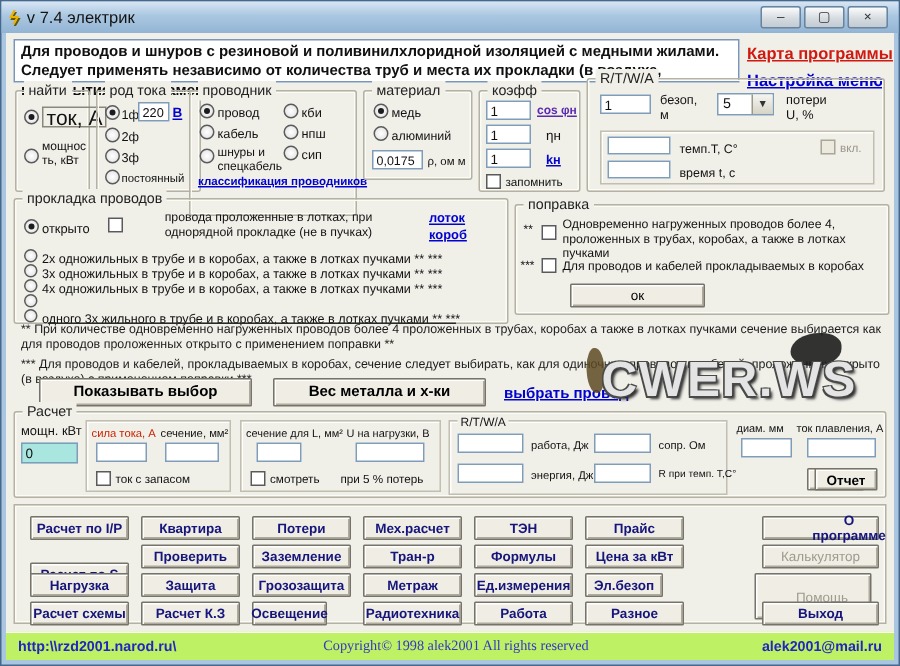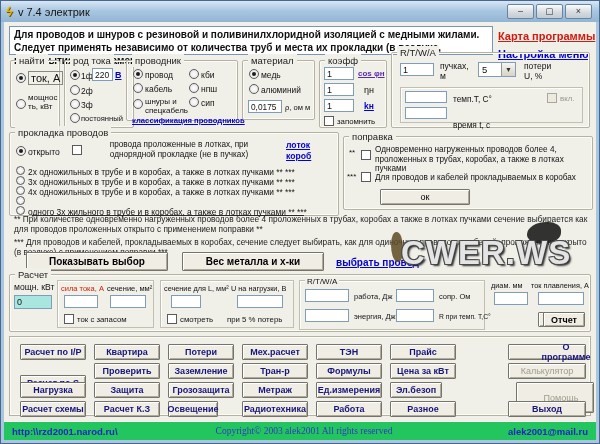--- a/index.html
+++ b/index.html
@@ -32,21 +32,21 @@
     box-shadow:inset 1px 1px 0 #ffffff,inset -1px -1px 0 #aeab9d;
     font-weight:bold;text-align:center;color:#000;cursor:pointer;display:flex;align-items:center;justify-content:center;}
   .gbtn{font-size:9px;color:#15157b;}
   .dis{color:#9e9b8e !important;font-weight:normal !important;}
   .sel{position:absolute;width:38px;height:15px;border:1px solid #7f9db9;background:#fff;font-size:9.5px;}
   .sel .sv{position:absolute;left:3px;top:1px;color:#111;}
   .sel .sa{position:absolute;right:0;top:0;width:14px;height:13px;background:linear-gradient(#f6f5f1,#d6d3c6);border-left:1px solid #9a9a8c;font-size:7px;text-align:center;line-height:13px;color:#333;cursor:pointer;}
   .notice{position:absolute;left:5px;top:4px;width:484px;height:29px;background:#ffffff;border:1px solid #7a96b6;
     font-size:10px;font-weight:bold;color:#101010;line-height:13px;padding:1px 4px;}
   .inner{position:absolute;border:1px solid #c2bfb1;box-shadow:inset 1px 1px 0 #fff;}
-  .sb{position:absolute;left:0;top:399px;width:592px;height:19px;background:#22c55e;border-top:1px solid #fbfaf5;}
+  .sb{position:absolute;left:0;top:399px;width:592px;height:19px;background:#bef264;border-top:1px solid #fbfaf5;}
   .sb .l{position:absolute;left:8px;top:4px;font-size:9.5px;font-weight:bold;color:#2424c0;}
   .sb .c{position:absolute;left:170px;top:4px;width:260px;text-align:center;font-size:9.5px;color:#3636c4;font-family:"Liberation Serif",serif;}
   .sb .r{position:absolute;right:8px;top:4px;font-size:9.5px;font-weight:bold;color:#2424c0;}
   .pnl{position:absolute;left:5px;top:314px;width:582px;height:80px;border:1px solid #b5b2a4;box-shadow:inset 0 0 0 1px #fcfcf6;}
   .fnote{position:absolute;left:10px;top:192px;width:576px;font-size:8.3px;color:#1c1c1c;line-height:10px;}
   .fnote p{margin-bottom:3px;}
   .wm{position:absolute;left:385px;top:204px;width:190px;height:52px;z-index:5;pointer-events:none;}
   .wm .wmt{position:absolute;left:12px;top:8px;font-size:33px;font-weight:bold;letter-spacing:1px;color:#e4e4e4;
     text-shadow:-1px -1px 0 #4a4a4a,1px -1px 0 #4a4a4a,-1px 1px 0 #4a4a4a,2px 2px 2px #303030;}
   .wm .blob1{position:absolute;left:2px;top:6px;width:12px;height:30px;background:#5e4a22;border-radius:45% 55% 40% 60%;opacity:.85;}
@@ -69,40 +69,40 @@
 
   <div class="client">
 
     <div class="notice">Для проводов и шнуров с резиновой и поливинилхлоридной изоляцией с медными жилами. Следует применять независимо от количества труб и места их прокладки (в воздухе, перекрытиях, фундаментах)</div>
     <a class="lnk red" style="left:494px;top:8px;font-size:11px;">Карта программы</a>
     <a class="lnk" style="left:494px;top:26px;font-size:11px;">Настройка меню</a>
 
     <div class="gb" style="left:6px;top:38px;width:50px;height:68px;">
       <span class="lg">найти</span>
       <span class="rad on" style="left:5px;top:12px;"></span>
-      <span class="lab" style="left:17px;top:10px;font-size:11px;border:1px solid #8a887c;padding:1px 2px;">ток, А</span>
+      <span class="lab" style="left:17px;top:10px;font-size:14px;border:1px solid #8a887c;padding:1px 2px;">ток, А</span>
       <span class="rad" style="left:5px;top:38px;"></span>
       <span class="lab" style="left:17px;top:32px;width:30px;white-space:normal;word-break:break-all;font-size:8px;line-height:9px;">мощность, кВт</span>
     </div>
 
     <div class="gb" style="left:60px;top:38px;width:70px;height:68px;">
       <span class="lg">род тока</span>
       <span class="rad on" style="left:5px;top:9px;"></span>
       <span class="lab" style="left:16px;top:10px;font-size:8.5px;">1ф</span>
       <input class="tb" style="left: 27px; top: 7px; width: 21px; height: 13px; font-size: 8.5px;" readonly="" value="220">
       <a class="lnk" style="left:50px;top:9px;">В</a>
       <span class="rad" style="left:5px;top:24px;"></span>
       <span class="lab" style="left:16px;top:25px;font-size:8.5px;">2ф</span>
       <span class="rad" style="left:5px;top:38px;"></span>
       <span class="lab" style="left:16px;top:39px;font-size:8.5px;">3ф</span>
       <span class="rad" style="left:5px;top:52px;"></span>
       <span class="lab" style="left:16px;top:53px;font-size:7.6px;">постоянный</span>
     </div>
 
-    <div class="gb" style="left:122px;top:38px;width:112px;height:61px;">
+    <div class="gb" style="left:122px;top:38px;width:112px;height:84px;">
       <span class="lg">проводник</span>
       <span class="rad on" style="left:6px;top:8px;"></span>
       <span class="lab" style="left:18px;top:9px;font-size:8.5px;">провод</span>
       <span class="rad" style="left:6px;top:22px;"></span>
       <span class="lab" style="left:18px;top:23px;font-size:8.5px;">кабель</span>
       <span class="rad" style="left:6px;top:38px;"></span>
       <span class="lab pre" style="left:18px;top:36px;font-size:8px;line-height:9px;">шнуры и
 спецкабель</span>
       <span class="rad" style="left:62px;top:8px;"></span>
       <span class="lab" style="left:74px;top:9px;font-size:8.5px;">кби</span>
@@ -131,35 +131,35 @@
       <span class="lab" style="left:44px;top:24px;font-size:9px;">ηн</span>
       <input class="tb" style="left: 4px; top: 38px; width: 30px; height: 13px;" readonly="" value="1">
       <a class="lnk" style="left:44px;top:40px;font-size:8.5px;">kн</a>
       <span class="chk" style="left:4px;top:55px;"></span>
       <span class="lab" style="left:17px;top:56px;font-size:7.8px;">запомнить</span>
     </div>
 
     <div class="gb" style="left:387px;top:30px;width:199px;height:76px;">
       <span class="lg">R/T/W/A</span>
       <input class="tb" style="left: 8px; top: 10px; width: 34px; height: 13px;" readonly="" value="1">
-      <span class="lab pre" style="left:48px;top:8px;font-size:8.5px;">пучках,
+      <span class="lab pre" style="left:48px;top:8px;font-size:8.5px;">безоп,
 м</span>
       <div class="sel" style="left:86px;top:9px;">
         <span class="sv">5</span>
         <span class="sa">▼</span>
       </div>
       <span class="lab pre" style="left:132px;top:8px;font-size:8.5px;">потери
 U, %</span>
       <div class="inner" style="left:8px;top:34px;width:183px;height:36px;">
         <input class="tb" style="left: 4px; top: 3px; width: 42px; height: 12px;" readonly="">
         <span class="lab" style="left:52px;top:6px;font-size:8.3px;">темп.T, С°</span>
         <span class="chk gray" style="left:146px;top:5px;"></span>
         <span class="lab gray" style="left:159px;top:6px;font-size:7.8px;">вкл.</span>
         <input class="tb" style="left: 4px; top: 19px; width: 42px; height: 12px;" readonly="">
-        <span class="lab" style="left:52px;top:22px;font-size:8.3px;margin-top:10px;">время t, с</span>
+        <span class="lab" style="left:52px;top:22px;font-size:8.3px;">время t, с</span>
       </div>
     </div>
 
     <div class="gb" style="left:5px;top:110px;width:330px;height:84px;text-align:center;">
       <span class="lg">прокладка проводов</span>
       <span class="rad on" style="left:6px;top:13px;"></span>
       <span class="lab" style="left:18px;top:14px;font-size:8.6px;">открыто</span>
       <span class="chk" style="left:62px;top:12px;"></span>
       <span class="lab" style="left:76px;top:7px;width:186px;white-space:normal;font-size:8.2px;line-height:9.5px;">провода проложенные в лотках, при однорядной прокладке (не в пучках)</span>
       <a class="lnk" style="left:276px;top:7px;font-size:8.6px;">лоток</a>
@@ -256,27 +256,27 @@
       <div class="btn gbtn" style="left:306px;top:45px;width:66px;height:16px;">Ед.измерения</div>
       <div class="btn gbtn" style="left:380px;top:45px;width:52px;height:16px;">Эл.безоп</div>
       <div class="btn gbtn" style="left:10px;top:64px;width:66px;height:16px;">Расчет схемы</div>
       <div class="btn gbtn" style="left:84px;top:64px;width:66px;height:16px;">Расчет К.З</div>
       <div class="btn gbtn" style="left:158px;top:64px;width:50px;height:16px;">Освещение</div>
       <div class="btn gbtn" style="left:232px;top:64px;width:66px;height:16px;">Радиотехника</div>
       <div class="btn gbtn" style="left:306px;top:64px;width:66px;height:16px;">Работа</div>
       <div class="btn gbtn" style="left:380px;top:64px;width:66px;height:16px;">Разное</div>
       <div class="btn gbtn" style="left:498px;top:7px;width:78px;height:16px;padding-left:38px;">О программе</div>
       <div class="btn gbtn dis" style="left:498px;top:26px;width:78px;height:16px;">Калькулятор</div>
-      <div class="btn gbtn dis" style="left:506px;top:45px;width:78px;height:31px;padding-left:12px;">Помощь</div>
+      <div class="btn gbtn dis" style="left:493px;top:45px;width:78px;height:31px;padding-left:12px;">Помощь</div>
       <div class="btn gbtn" style="left:498px;top:64px;width:78px;height:16px;">Выход</div>
     </div>
 
     <div class="sb">
       <span class="l">http:\\rzd2001.narod.ru\</span>
-      <span class="c">Copyright© 2003 alek2001 All rights reserved</span>
+      <span class="c">Copyright© 1998 alek2001 All rights reserved</span>
       <span class="r">alek2001@mail.ru</span>
     </div>
 
     <div class="wm">
       <span class="blob1"></span>
       <span class="blob2"></span>
       <span class="wmt">CWER.WS</span>
     </div>
 
   </div>

